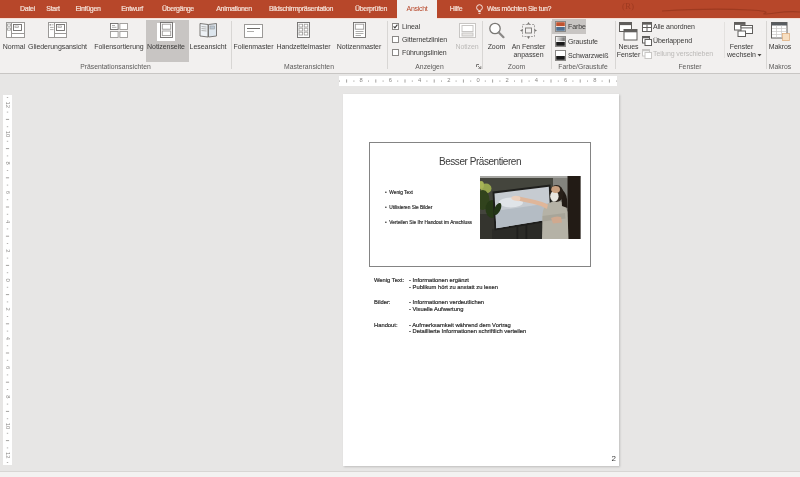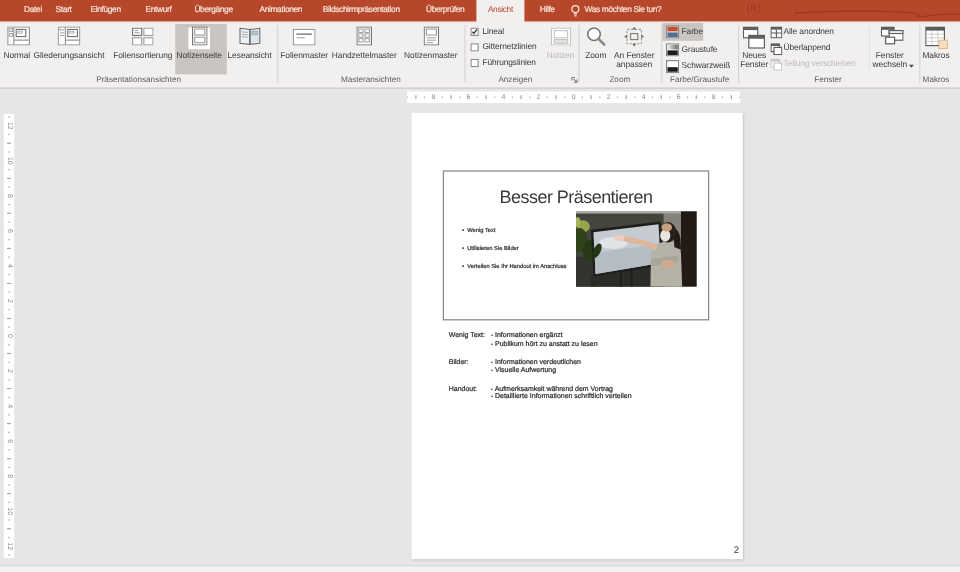--- a/index.html
+++ b/index.html
@@ -324,21 +324,21 @@
     <rect x="3.8" y="323.2" width="1.4" height="1" fill="#b5b3b1"></rect>
     <text x="4.5" y="331.0" font-size="5.8" fill="#8a8886" text-anchor="middle" transform="rotate(90 4.5 331.0)" dominant-baseline="central">10</text>
     <rect x="3.8" y="337.8" width="1.4" height="1" fill="#b5b3b1"></rect>
     <rect x="2.9" y="345.1" width="3.2" height="1" fill="#a5a3a1"></rect>
     <rect x="3.8" y="352.4" width="1.4" height="1" fill="#b5b3b1"></rect>
     <text x="4.5" y="360.2" font-size="5.8" fill="#8a8886" text-anchor="middle" transform="rotate(90 4.5 360.2)" dominant-baseline="central">12</text>
     <rect x="3.8" y="367.0" width="1.4" height="1" fill="#b5b3b1"></rect>
   </svg>
 <div style="position:absolute;left:343px;top:94px;width:276px;height:372px;background:#fff;box-shadow:1px 1px 2px rgba(0,0,0,0.18)"></div>
 <div style="position:absolute;left:369px;top:142px;width:222px;height:125px;border:1px solid #848484;background:#fff"></div>
-<div style="position:absolute;left:369px;top:156px;width:222px;height:12px;text-align:center;font-size:15px;color:#3a3a3a;letter-spacing:-0.45px">Besser Präsentieren</div>
+<div style="position:absolute;left:369px;top:156px;width:222px;height:12px;text-align:center;font-size:10px;color:#3a3a3a;letter-spacing:-0.45px">Besser Präsentieren</div>
 <div style="position:absolute;left:385px;height:6px;line-height:6px;font-size:4.8px;letter-spacing:0px;color:#2f2f2f;-webkit-text-stroke:0.18px #2f2f2f;top:189.5px">•&nbsp; Wenig Text</div>
 <div style="position:absolute;left:385px;height:6px;line-height:6px;font-size:4.8px;letter-spacing:0px;color:#2f2f2f;-webkit-text-stroke:0.18px #2f2f2f;top:204.5px">•&nbsp; Utilisieren Sie Bilder</div>
 <div style="position:absolute;left:385px;height:6px;line-height:6px;font-size:4.8px;letter-spacing:0px;color:#2f2f2f;-webkit-text-stroke:0.18px #2f2f2f;top:219.5px">•&nbsp; Verteilen Sie Ihr Handout im Anschluss</div>
 <svg style="position:absolute;left:480px;top:175.5px" width="100.5" height="63" viewBox="0 0 100.5 63">
 <rect x="0" y="0" width="100.5" height="63" fill="#8c8c86"></rect>
 <rect x="0" y="0" width="100.5" height="2.5" fill="#a6a6a2"></rect>
 <rect x="0" y="2" width="74" height="61" fill="#44453d"></rect>
 <rect x="0" y="38" width="16" height="25" fill="#34342e"></rect>
 <polygon points="12,53 74,45 74,63 12,63" fill="#2b2b27"></polygon>
 <polygon points="73,2 87.5,2 87.5,36 73,33" fill="#84847e"></polygon>

